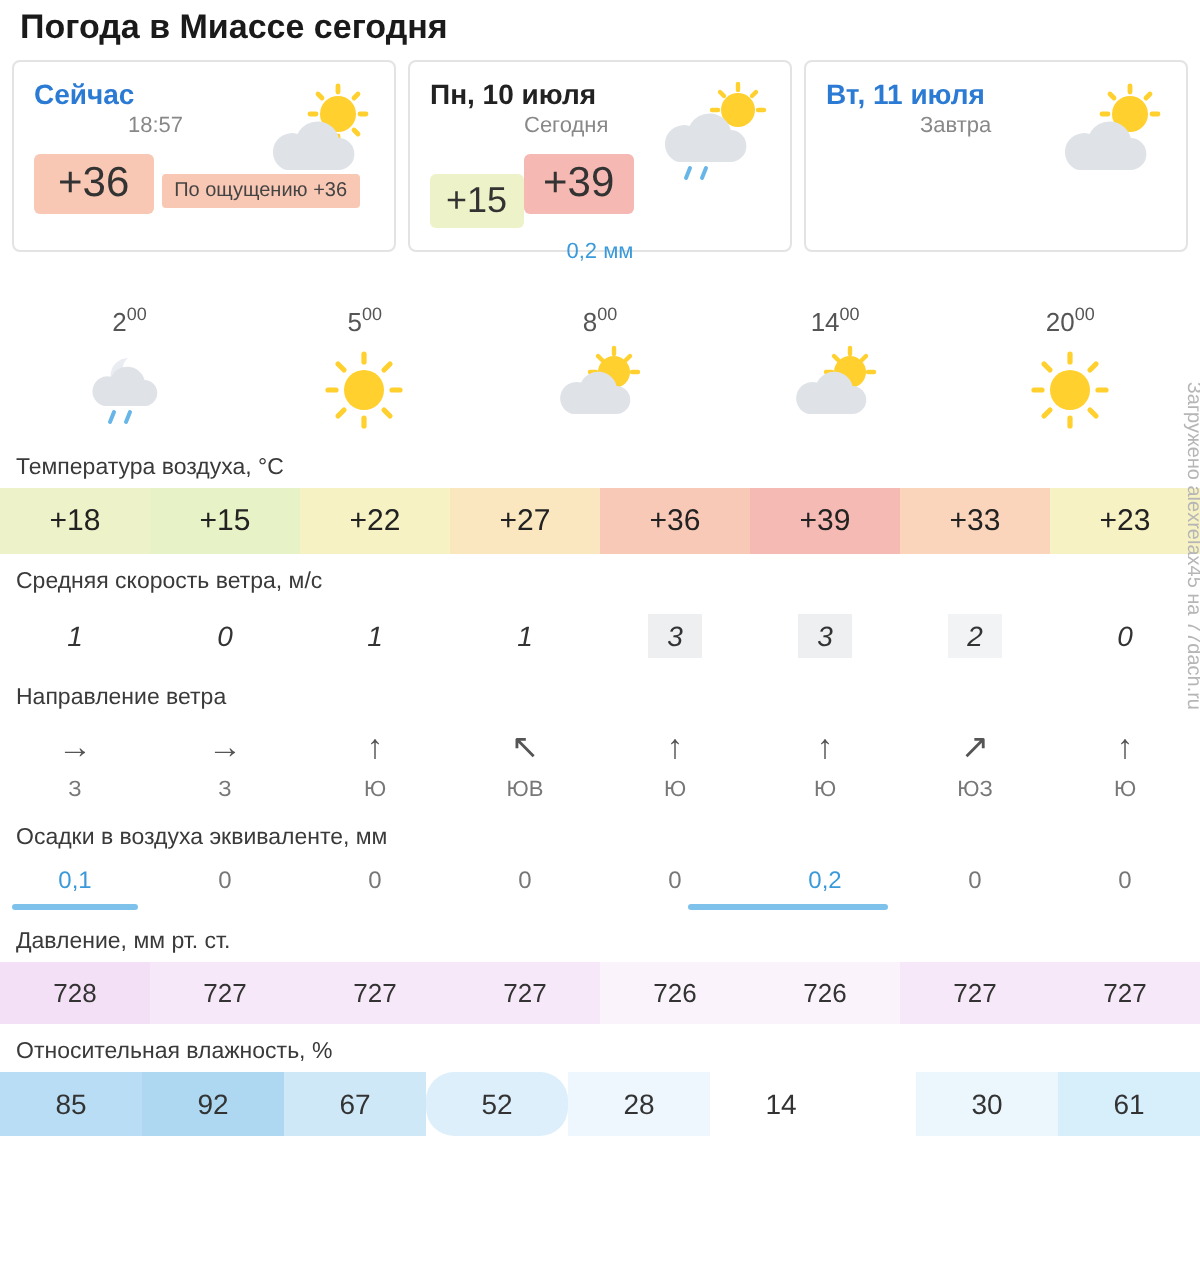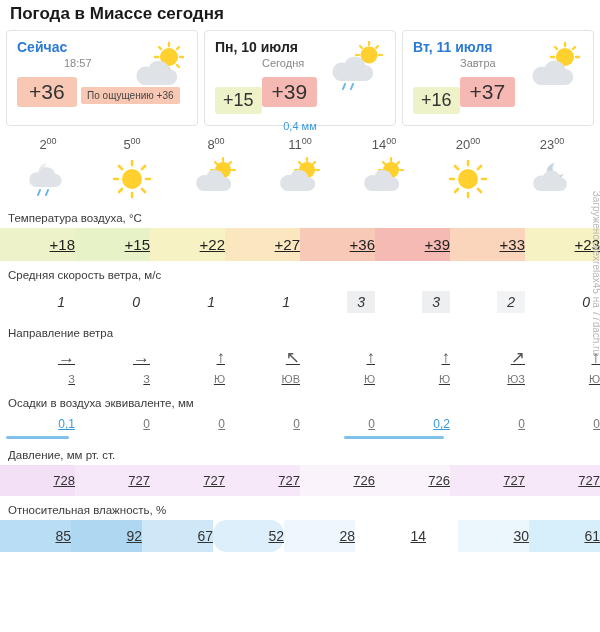--- a/index.html
+++ b/index.html
@@ -61,36 +61,35 @@
   .twotemp .t2{font-size:21px;padding:3px 10px;border-radius:3px;}
   .precip{font-size:11px;color:#3a9ad9;margin-top:6px;text-align:center;}
   .card-icon{position:absolute;right:8px;top:10px;width:62px;height:50px;}
 
   .hours-row{
     display:flex;
     padding:10px 6px 0 6px;
     box-sizing:border-box;
   }
   .hour-cell{flex:1 1 0;text-align:center;}
-  .hour-label{font-size:13px;color:#555;}
+  .hour-label{font-size:13px;color:#555;margin-top:16px;}
   .hour-label sup{font-size:9px;}
   .hour-icon{height:52px;display:flex;align-items:center;justify-content:center;}
 
   .section-label{
     font-size:11.5px;
     color:#3a3a3a;
     padding:8px 22px 4px 8px;
   }
   .band{display:flex;width:100%;}
   .band .cell{
     flex:1 1 0;
-    text-align:right;
+    text-align:center;
     box-sizing:border-box;
     position:relative;
-    text-decoration:underline;
   }
   .temp-band .cell{
     font-size:15px;
     padding:8px 0;
     color:#222;
   }
   .wind-band .cell{font-size:14px;font-style:italic;padding:6px 0;}
   .wind-band .cell .chip{display:inline-block;padding:3px 10px;}
   .dir-band .cell{padding:4px 0;}
   .dir-arrow{font-size:17px;color:#555;display:block;height:22px;line-height:22px;}
@@ -140,45 +139,41 @@
     </svg>
   </div>
 
   <div class="card">
     <div class="card-title dark">Пн, 10 июля</div>
     <div class="card-sub">Сегодня</div>
     <div class="twotemp">
       <span class="t1">+15</span>
       <span class="t2 temp-hot">+39</span>
     </div>
-    <div class="precip">0,4 мм</div>
+    <div class="precip">0,2 мм</div>
     <svg class="card-icon" viewBox="0 0 62 50">
       <circle cx="44" cy="14" r="8.5" fill="#ffd02e"></circle>
       <g stroke="#ffd02e" stroke-width="2.2" stroke-linecap="round">
         <line x1="44" y1="1" x2="44" y2="4"></line>
           <line x1="31" y1="14" x2="34" y2="14"></line>
         <line x1="54" y1="14" x2="57" y2="14"></line>
           <line x1="35" y1="5" x2="37" y2="7"></line>
         <line x1="53" y1="5" x2="51" y2="7"></line>
       </g>
       <path d="M14 40h26a8 8 0 0 0 .4-16 11 11 0 0 0-20.6-2A8.5 8.5 0 0 0 14 40z" fill="#dfe3e8"></path>
       <g stroke="#68b6e8" stroke-width="2" stroke-linecap="round">
         <line x1="20" y1="43" x2="18" y2="48"></line>
           <line x1="28" y1="43" x2="26" y2="48"></line>
       </g>
     </svg>
   </div>
 
   <div class="card">
     <div class="card-title">Вт, 11 июля</div>
     <div class="card-sub">Завтра</div>
-    <div class="twotemp">
-      <span class="t1">+16</span>
-      <span class="t2 temp-hot">+37</span>
-    </div>
     <svg class="card-icon" viewBox="0 0 62 50">
       <circle cx="42" cy="16" r="9" fill="#ffd02e"></circle>
       <g stroke="#ffd02e" stroke-width="2.4" stroke-linecap="round">
         <line x1="42" y1="2" x2="42" y2="5"></line>
           <line x1="28" y1="16" x2="31" y2="16"></line>
         <line x1="53" y1="16" x2="56" y2="16"></line>
           <line x1="32" y1="6" x2="34" y2="8"></line>
         <line x1="52" y1="6" x2="50" y2="8"></line>
       </g>
       <path d="M16 44h26a8 8 0 0 0 .4-16 11 11 0 0 0-20.6-2A8.5 8.5 0 0 0 16 44z" fill="#dfe3e8"></path>
@@ -229,36 +224,20 @@
             <line x1="18" y1="15" x2="21" y2="15"></line>
           <line x1="39" y1="15" x2="42" y2="15"></line>
             <line x1="22" y1="7" x2="24" y2="9"></line>
           <line x1="38" y1="7" x2="36" y2="9"></line>
         </g>
         <path d="M9 36h22a7 7 0 0 0 .3-14 9.5 9.5 0 0 0-17.8-1.7A7.4 7.4 0 0 0 9 36z" fill="#dfe3e8"></path>
       </svg>
     </div>
   </div>
   <div class="hour-cell">
-    <div class="hour-label"><span>11</span><sup>00</sup></div>
-    <div class="hour-icon">
-      <svg width="46" height="46" viewBox="0 0 46 46">
-        <circle cx="30" cy="15" r="8" fill="#ffd02e"></circle>
-        <g stroke="#ffd02e" stroke-width="2.2" stroke-linecap="round">
-          <line x1="30" y1="3" x2="30" y2="6"></line>
-            <line x1="18" y1="15" x2="21" y2="15"></line>
-          <line x1="39" y1="15" x2="42" y2="15"></line>
-            <line x1="22" y1="7" x2="24" y2="9"></line>
-          <line x1="38" y1="7" x2="36" y2="9"></line>
-        </g>
-        <path d="M9 36h22a7 7 0 0 0 .3-14 9.5 9.5 0 0 0-17.8-1.7A7.4 7.4 0 0 0 9 36z" fill="#dfe3e8"></path>
-      </svg>
-    </div>
-  </div>
-  <div class="hour-cell">
     <div class="hour-label"><span>14</span><sup>00</sup></div>
     <div class="hour-icon">
       <svg width="46" height="46" viewBox="0 0 46 46">
         <circle cx="30" cy="15" r="8" fill="#ffd02e"></circle>
         <g stroke="#ffd02e" stroke-width="2.2" stroke-linecap="round">
           <line x1="30" y1="3" x2="30" y2="6"></line>
             <line x1="18" y1="15" x2="21" y2="15"></line>
           <line x1="39" y1="15" x2="42" y2="15"></line>
             <line x1="22" y1="7" x2="24" y2="9"></line>
           <line x1="38" y1="7" x2="36" y2="9"></line>
@@ -278,29 +257,20 @@
           <line x1="5" y1="24" x2="9" y2="24"></line>
             <line x1="37" y1="24" x2="41" y2="24"></line>
           <line x1="10" y1="11" x2="13" y2="14"></line>
             <line x1="33" y1="34" x2="36" y2="37"></line>
           <line x1="36" y1="11" x2="33" y2="14"></line>
             <line x1="13" y1="34" x2="10" y2="37"></line>
         </g>
       </svg>
     </div>
   </div>
-  <div class="hour-cell">
-    <div class="hour-label"><span>23</span><sup>00</sup></div>
-    <div class="hour-icon">
-      <svg width="46" height="46" viewBox="0 0 46 46">
-        <path d="M26 8a8.5 8.5 0 1 0 8.5 10.5A6.6 6.6 0 0 1 26 8z" fill="#c9d3dc"></path>
-        <path d="M10 36h21a6.8 6.8 0 0 0 .3-13.6 9.2 9.2 0 0 0-17.2-1.6A7.2 7.2 0 0 0 10 36z" fill="#dfe3e8"></path>
-      </svg>
-    </div>
-  </div>
 </div>
 
 <div class="section-label">Температура воздуха, °C</div>
 <div class="band temp-band">
   <div class="cell" style="background:#eef2c8;">+18</div>
   <div class="cell" style="background:#e7f2c6;">+15</div>
   <div class="cell" style="background:#f6f2c4;">+22</div>
   <div class="cell" style="background:#fae7c0;">+27</div>
   <div class="cell" style="background:#f8c9b6;">+36</div>
   <div class="cell" style="background:#f6bab4;">+39</div>

